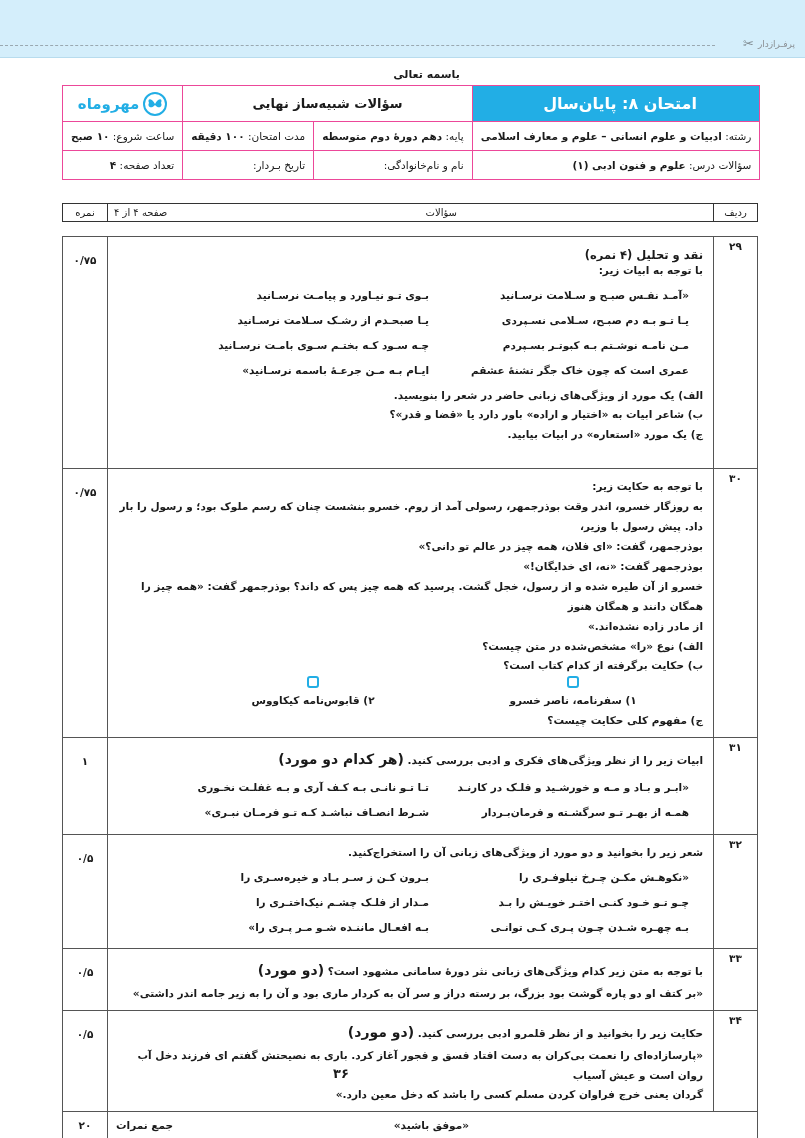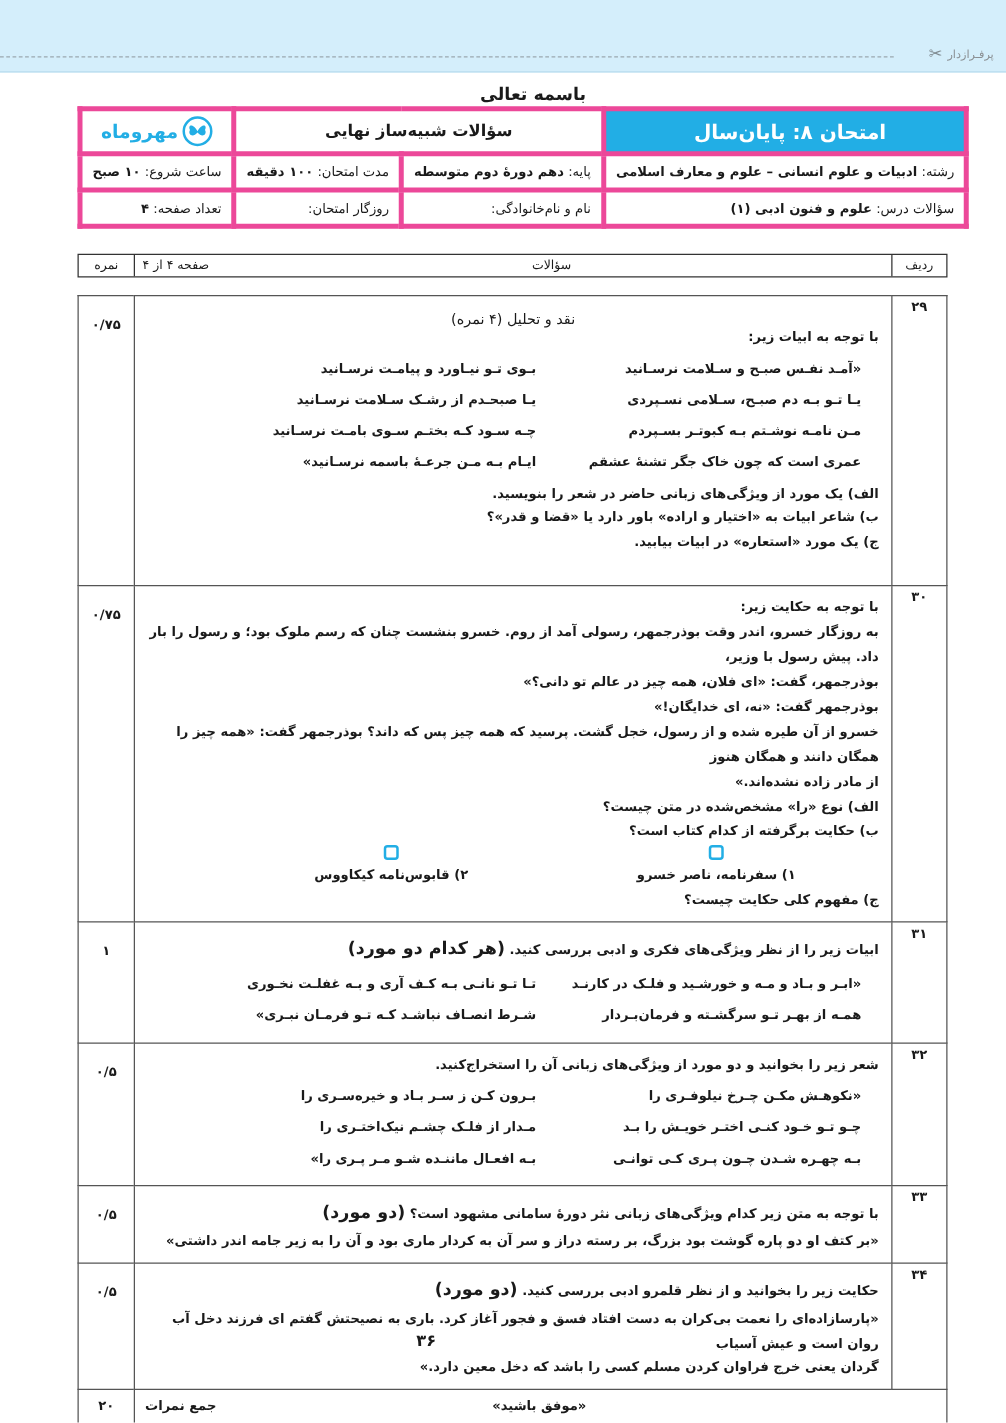--- a/index.html
+++ b/index.html
@@ -4,45 +4,45 @@
 <style>
   * { box-sizing: border-box; margin: 0; padding: 0; }
   html, body { width: 805px; height: 1138px; background: #ffffff; overflow: hidden; }
   body { font-family: "DejaVu Sans", sans-serif; color: #1a1a1a; position: relative; direction: rtl; }
 
   .top-band { position: absolute; left: 0; top: 0; width: 805px; height: 58px; background: #d4eefb; border-bottom: 1px solid #b8dcee; }
   .cut-line { position: absolute; left: 0; right: 90px; top: 45px; border-top: 1px dashed #9aa8b0; }
   .cut-label { position: absolute; right: 10px; top: 36px; font-size: 9px; color: #8a8f93; display: flex; align-items: center; gap: 4px; direction: rtl; }
   .scissors { font-size: 13px; color: #7f8a90; }
 
-  .bismillah { position: absolute; left: 0; width: 805px; top: 68px; text-align: center; font-size: 14px; font-weight: bold; padding-left: 48px; }
+  .bismillah { position: absolute; left: 0; width: 805px; top: 68px; text-align: center; font-size: 11px; font-weight: bold; padding-left: 48px; }
 
   .hdr { position: absolute; left: 62px; top: 85px; width: 696px; border-collapse: collapse; direction: rtl; }
-  .hdr td { border: 4px solid #ec4899; font-size: 10.5px; padding: 0 8px; height: 29px; white-space: nowrap; }
+  .hdr td { border: 1px solid #ec4899; font-size: 10.5px; padding: 0 8px; height: 29px; white-space: nowrap; }
   .hdr .row1 td { height: 36px; }
   .hdr .exam-title { background: #22aee5; color: #fff; font-size: 16px; font-weight: bold; text-align: center; width: 236px; padding-left: 16px; }
   .hdr .sim-title { text-align: center; font-size: 13px; font-weight: bold; }
   .hdr .logo-cell { text-align: center; width: 150px; }
   .logo { display: inline-flex; align-items: center; gap: 4px; color: #22aee5; font-weight: bold; font-size: 15px; direction: rtl; }
   .logo-mark { width: 24px; height: 24px; border-radius: 50%; border: 2px solid #22aee5; display: inline-flex; align-items: center; justify-content: center; }
   .hdr b { font-weight: bold; }
 
   .cols-head { position: absolute; left: 62px; top: 203px; width: 696px; height: 19px; border: 1px solid #333; display: flex; direction: rtl; font-size: 10px; }
   .cols-head > div { display: flex; align-items: center; padding: 0 6px; }
   .ch-row { width: 44px; border-left: 1px solid #333; justify-content: center; }
   .ch-q { flex: 1; justify-content: space-between; }
   .ch-q span:first-child { margin-right: 250px; }
   .ch-score { width: 45px; border-right: 1px solid #333; justify-content: center; }
 
   .qtable { position: absolute; left: 62px; top: 236px; width: 696px; border: 1px solid #333; border-collapse: collapse; direction: rtl; }
   .qtable td { border: 1px solid #555; vertical-align: top; font-size: 10.5px; line-height: 1.9; }
   .qtable td.num { width: 44px; text-align: center; font-weight: bold; }
   .qtable td.score { width: 45px; text-align: center; padding-top: 14px; font-weight: bold; }
   .qtable td.body { padding: 8px 10px 6px 10px; font-weight: bold; }
-  .sec-title { text-align: center; font-size: 11.5px; font-weight: normal; margin-bottom: -6px; }
+  .sec-title { font-size: 11.5px; font-weight: bold; margin-bottom: -6px; }
   .verse { display: flex; direction: rtl; padding-right: 14px; margin: 5px 0; }
   .verse .m1 { width: 260px; }
   .verse .m2 { width: 240px; }
   .small { font-size: 14px; font-weight: bold; }
   .opts { display: flex; direction: rtl; }
   .opt { display: flex; align-items: center; gap: 3px; width: 260px; flex-direction: column; }
   .cb { width: 12px; height: 12px; border: 2px solid #22aee5; border-radius: 3px; display: inline-block; }
   .total-row td { padding: 4px 8px; font-weight: bold; }
   .total-label { display: flex; justify-content: space-between; }
   .total-label span:first-child { margin-right: 280px; }
@@ -80,21 +80,21 @@
   </tr>
   <tr>
     <td><span>رشته:</span> <b>ادبیات و علوم انسانی – علوم و معارف اسلامی</b></td>
     <td><span>پایه:</span> <b>دهم دورهٔ دوم متوسطه</b></td>
     <td><span>مدت امتحان:</span> <b>۱۰۰ دقیقه</b></td>
     <td><span>ساعت شروع:</span> <b>۱۰ صبح</b></td>
   </tr>
   <tr>
     <td><span>سؤالات درس:</span> <b>علوم و فنون ادبی (۱)</b></td>
     <td><span>نام و نام‌خانوادگی:</span></td>
-    <td><span>روزگار امتحان:</span></td>
+    <td><span>تاریخ بـردار:</span></td>
     <td><span>تعداد صفحه:</span> <b>۴</b></td>
   </tr>
 </tbody>
   </table>
 
 <div class="cols-head">
   <div class="ch-row">ردیف</div>
   <div class="ch-q">
     <span>سؤالات</span>
     <span>صفحه ۴ از ۴</span>

